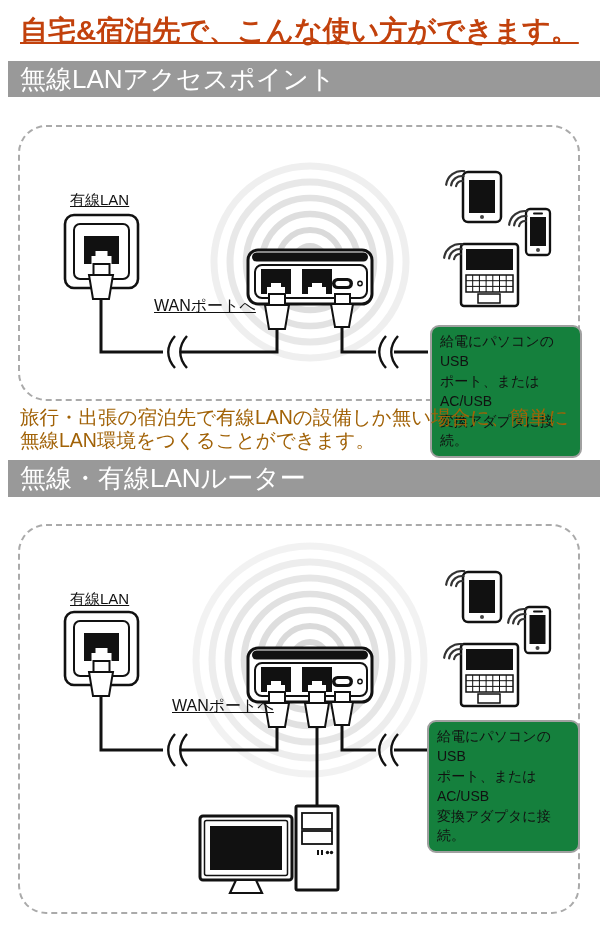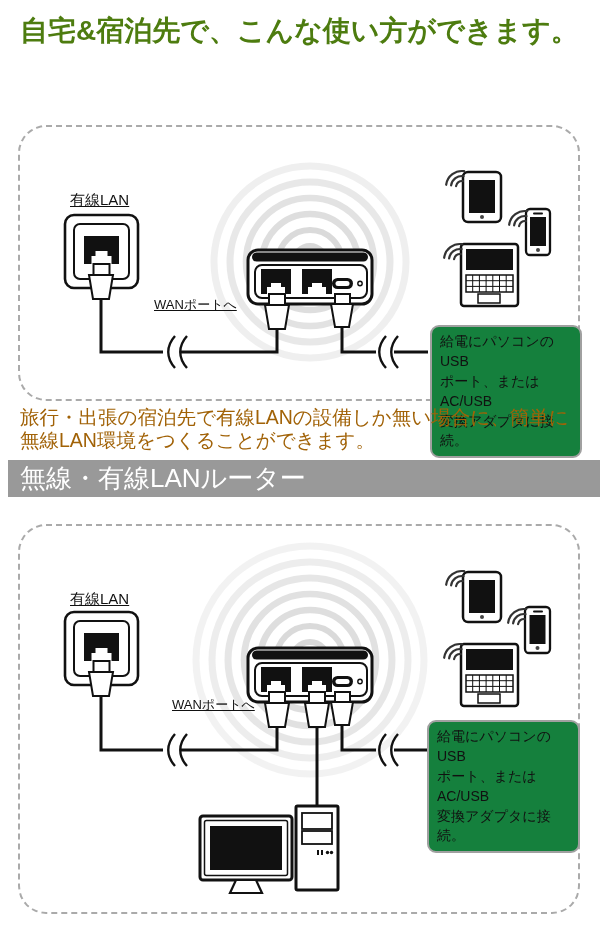--- a/index.html
+++ b/index.html
@@ -2,56 +2,57 @@
 <html><head>
 <meta charset="utf-8">
 <style>
   html,body{margin:0;padding:0;background:#fff;}
   .page{
     position:relative;width:600px;height:930px;background:#ffffff;overflow:hidden;
     font-family:"Liberation Sans","DejaVu Sans",sans-serif;color:#111;
   }
   .title{
     position:absolute;left:20px;top:12px;width:570px;
-    font-size:28px;font-weight:600;letter-spacing:0px;color:#4d7c0f;
+    font-size:28px;font-weight:600;letter-spacing:0px;color:#c2410c;text-decoration:underline;
   }
   .banner{
     position:absolute;left:8px;width:592px;height:36px;background:#999999;
     color:#ffffff;font-size:26px;line-height:37px;padding-left:12px;box-sizing:border-box;
     font-weight:400;
   }
   .banner1{top:61px;}
   .banner2{top:460px;height:37px;}
   .dbox{
     position:absolute;left:18px;width:562px;border:2px dashed #aaaaaa;border-radius:28px;
     box-sizing:border-box;background:#fff;
   }
   .dbox1{top:125px;height:276px;}
   .dbox2{top:524px;height:390px;}
   .dbox svg{position:absolute;left:0;top:0;}
   .diag-label{position:absolute;color:#111;white-space:nowrap;text-decoration:underline;}
   .lbl-wall{font-size:15px;}
-  .lbl-port{font-size:13px;}
+  .lbl-port{font-size:16px;}
   .note{
     position:absolute;background:#15803d;border:2px solid #a0a0a0;border-radius:9px;
     font-size:14px;line-height:1.42;padding:5px 8px;box-sizing:border-box;
     white-space:pre-line;color:#111;
   }
   .desc{
     position:absolute;left:20px;top:406px;width:572px;font-size:19.5px;line-height:1.18;
     white-space:pre-line;color:#a16207;
   }
 </style>
 </head>
 <body>
 
 <div class="page">
 
   <div class="title">自宅&amp;宿泊先で、こんな使い方ができます。</div>
 
+  <div class="banner banner1">無線LANアクセスポイント</div>
 
   <div class="dbox dbox1">
     <svg width="558" height="272" viewBox="20 127 558 272">
       <defs>
         <g id="waves">
           <path d="M -6 0 A 6 6 0 0 1 0 -6" fill="none" stroke="#333" stroke-width="2.2" stroke-linecap="round"></path>
           <path d="M -11 0 A 11 11 0 0 1 0 -11" fill="none" stroke="#333" stroke-width="2.2" stroke-linecap="round"></path>
           <path d="M -16 0 A 16 16 0 0 1 0 -16" fill="none" stroke="#333" stroke-width="2.2" stroke-linecap="round"></path>
         </g>
       </defs>

